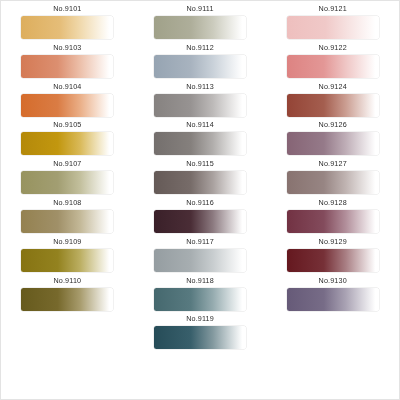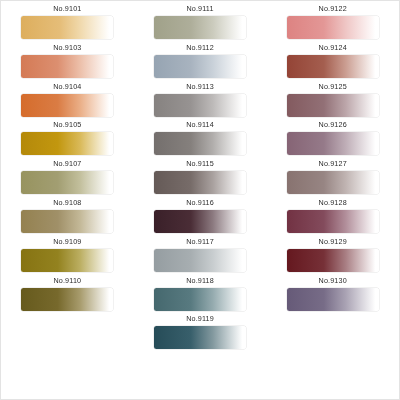--- a/index.html
+++ b/index.html
@@ -133,30 +133,30 @@
           <div class="swatch-label">No.9118</div>
           <div class="swatch-chip" style="background-image: linear-gradient(to right, rgb(69, 104, 110) 0%, rgb(88, 122, 128) 40%, rgb(149, 171, 175) 64%, rgb(255, 255, 255) 96%);"></div>
         </div>
         <div class="swatch-cell">
           <div class="swatch-label">No.9119</div>
           <div class="swatch-chip" style="background-image: linear-gradient(to right, rgb(38, 76, 88) 0%, rgb(56, 95, 107) 40%, rgb(131, 153, 159) 64%, rgb(255, 255, 255) 96%);"></div>
         </div>
       </div>
       <div class="chart-column">
         <div class="swatch-cell">
+          <div class="swatch-label">No.9121</div>
+          <div class="swatch-chip" style="background-image: linear-gradient(to right, rgb(238, 191, 190) 0%, rgb(240, 201, 200) 42%, rgb(246, 224, 223) 64%, rgb(255, 255, 255) 96%);"></div>
+        </div>
+        <div class="swatch-cell">
           <div class="swatch-label">No.9122</div>
           <div class="swatch-chip" style="background-image: linear-gradient(to right, rgb(221, 131, 130) 0%, rgb(227, 151, 150) 40%, rgb(239, 198, 197) 64%, rgb(255, 255, 255) 96%);"></div>
         </div>
         <div class="swatch-cell">
           <div class="swatch-label">No.9124</div>
           <div class="swatch-chip" style="background-image: linear-gradient(to right, rgb(148, 68, 54) 0%, rgb(164, 94, 79) 40%, rgb(203, 158, 146) 64%, rgb(255, 255, 255) 96%);"></div>
-        </div>
-        <div class="swatch-cell">
-          <div class="swatch-label">No.9125</div>
-          <div class="swatch-chip" style="background-image: linear-gradient(to right, rgb(131, 90, 95) 0%, rgb(146, 112, 118) 40%, rgb(188, 166, 170) 64%, rgb(255, 255, 255) 96%);"></div>
         </div>
         <div class="swatch-cell">
           <div class="swatch-label">No.9126</div>
           <div class="swatch-chip" style="background-image: linear-gradient(to right, rgb(134, 100, 117) 0%, rgb(149, 122, 137) 40%, rgb(191, 174, 183) 64%, rgb(255, 255, 255) 96%);"></div>
         </div>
         <div class="swatch-cell">
           <div class="swatch-label">No.9127</div>
           <div class="swatch-chip" style="background-image: linear-gradient(to right, rgb(136, 115, 112) 0%, rgb(151, 133, 131) 40%, rgb(192, 180, 178) 64%, rgb(255, 255, 255) 96%);"></div>
         </div>
         <div class="swatch-cell">

